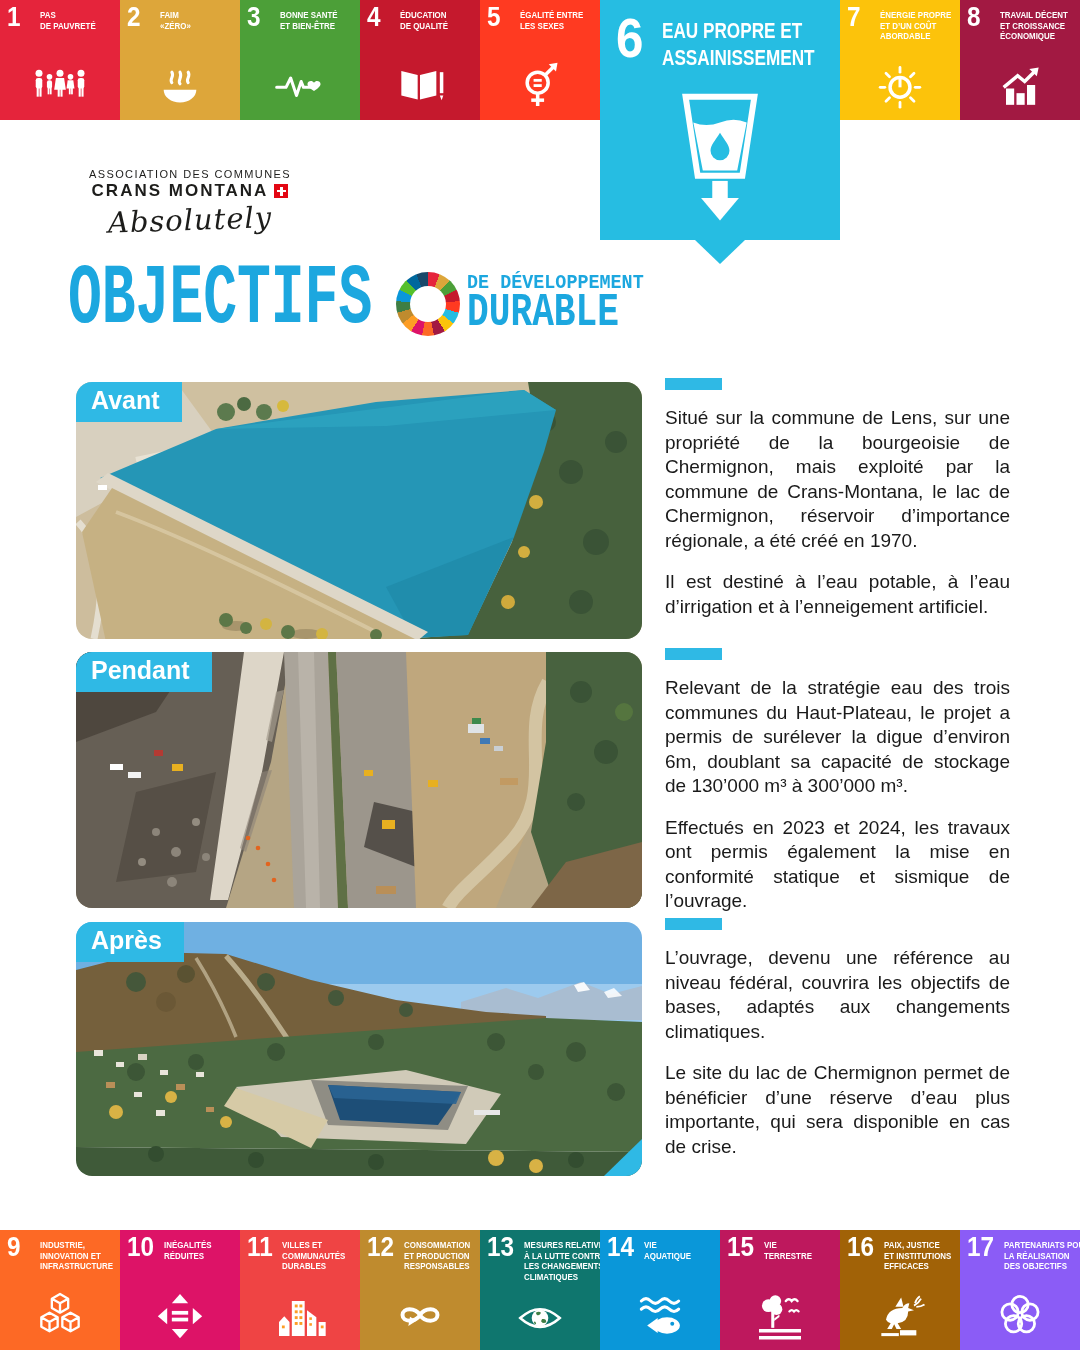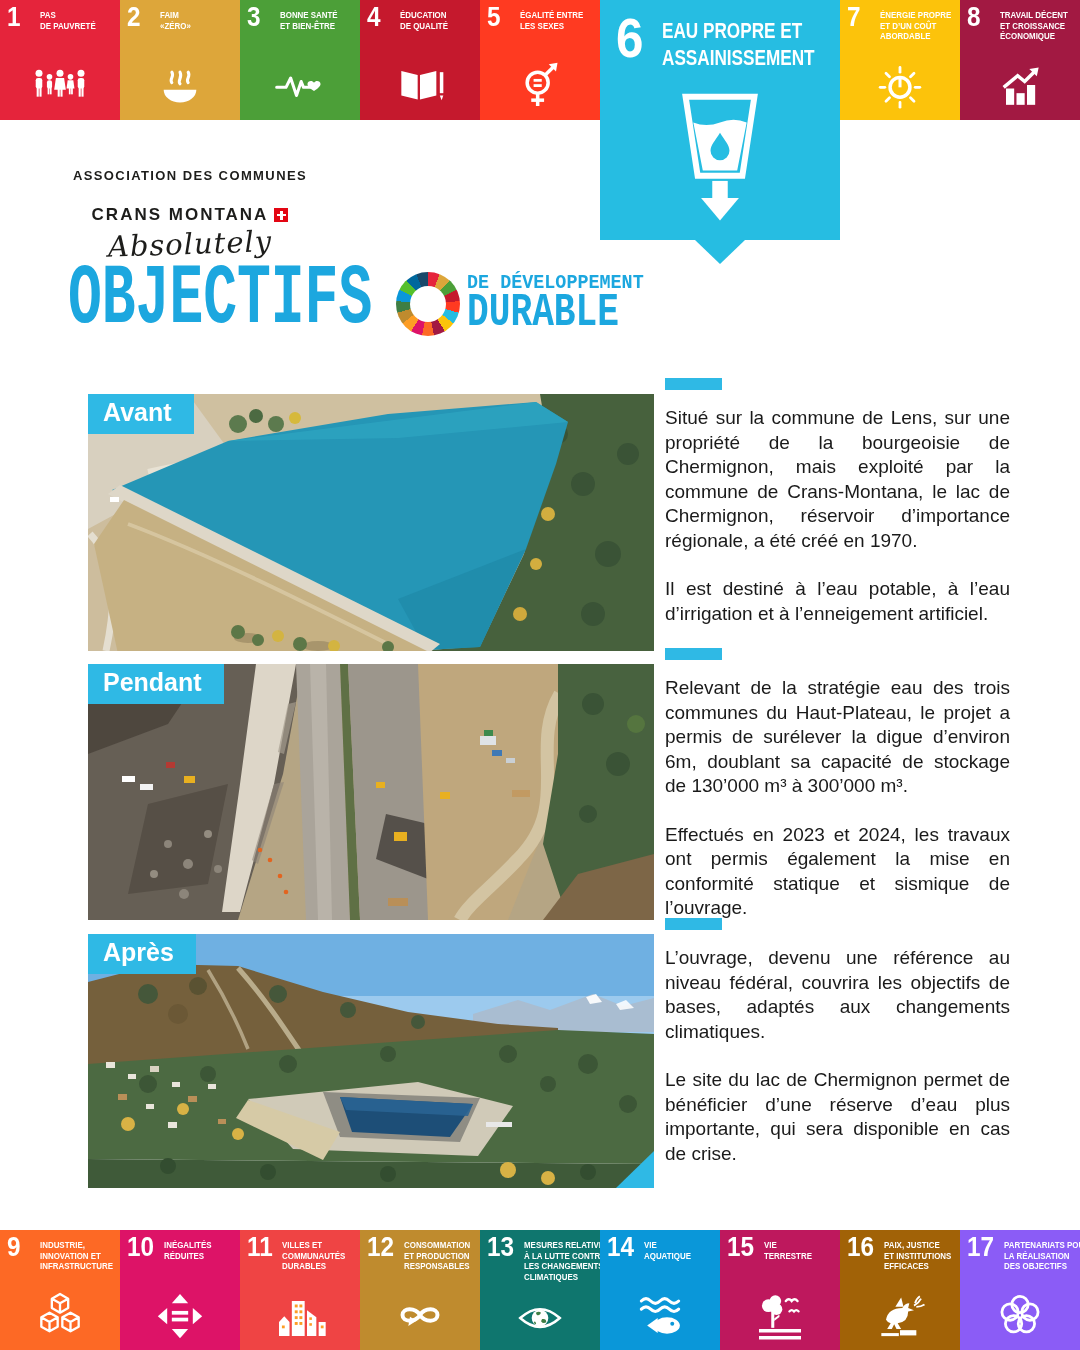--- a/index.html
+++ b/index.html
@@ -35,22 +35,22 @@
            transform:scaleX(.78);transform-origin:left top;white-space:nowrap;}
   .f-label span{display:block;}
   .f-icon{position:absolute;left:50%;top:92px;width:86px;height:140px;transform:translateX(-50%);}
   .f-icon svg{width:100%;height:100%;display:block;}
   .f-pointer{position:absolute;left:695px;top:240px;width:0;height:0;
              border-left:25px solid transparent;border-right:25px solid transparent;
              border-top:24px solid #26BDE2;}
 
   
   .logo{position:absolute;left:60px;top:168px;width:260px;text-align:center;color:#1d1d1b;}
-  .logo-kicker{font-size:13px;font-weight:bold;letter-spacing:1.4px;}
-  .logo-name-row{margin-top:22px;display:flex;align-items:center;justify-content:center;gap:6px;}
+  .logo-kicker{font-size:11px;font-weight:normal;letter-spacing:1.4px;}
+  .logo-name-row{margin-top:1px;display:flex;align-items:center;justify-content:center;gap:6px;}
   .logo-name{font-size:17px;font-weight:bold;letter-spacing:2px;white-space:nowrap;}
   .swiss-cross{width:14px;height:14px;background:#E30613;position:relative;flex:0 0 auto;}
   .swiss-cross:before{content:"";position:absolute;left:6px;top:2.5px;width:2.4px;height:9px;background:#fff;}
   .swiss-cross:after{content:"";position:absolute;left:2.5px;top:6px;width:9px;height:2.4px;background:#fff;}
   .logo-script{margin-top:2px;font-family:"DejaVu Serif",serif;font-style:italic;font-size:29px;
                letter-spacing:1px;transform:rotate(-2deg);}
 
   
   .title{position:absolute;left:0;top:256px;width:1080px;height:90px;color:#1CA7DF;font-family:Liberation Mono, monospace;}
   .title-main{position:absolute;left:68px;top:0;font-size:86px;font-weight:bold;line-height:86px;
@@ -62,29 +62,29 @@
          #BF8B2E 0 254.1deg,#3F7E44 0 275.3deg,#0A97D9 0 296.5deg,#56C02B 0 317.6deg,
          #00689D 0 338.8deg,#19486A 0 360deg);}
   .wheel:after{content:"";position:absolute;inset:14px;background:#fff;border-radius:50%;}
   .title-sub1{position:absolute;left:467px;top:15px;font-size:20px;font-weight:bold;
               transform:scaleX(.92);transform-origin:left top;white-space:nowrap;}
   .title-sub2{position:absolute;left:467px;top:33px;font-size:47px;font-weight:bold;line-height:47px;
               transform:scaleX(.77);transform-origin:left top;white-space:nowrap;}
 
   
   .row{position:absolute;left:72px;width:936px;}
-  .photo{position:absolute;left:0;top:0;width:566px;margin:16px;overflow:hidden;}
+  .photo{position:absolute;left:0;top:0;width:566px;margin:4px;overflow:hidden;border-radius:16px;}
   .photo svg.scene{display:block;width:100%;height:100%;}
   .chip{position:absolute;left:0;top:0;height:36px;background:#2FB9E5;color:#fff;
         font-size:25px;font-weight:bold;display:flex;align-items:center;
         padding:0 22px 4px 15px;}
   .textcol{position:absolute;left:593px;top:0;width:345px;color:#1A1A1A;}
   .bar{width:57px;height:12px;background:#2FB9E5;}
   .textcol p{margin:16px 0 0 0;font-size:19px;line-height:24.5px;text-align:justify;}
-  .textcol p + p{margin-top:24px;}
+  .textcol p + p{margin-top:17px;}
 </style>
 </head>
 <body>
 
 <div class="poster">
 
   <div class="tile c1" style="left:0">
     <div class="t-num">1</div>
     <div class="t-label">
       <span>PAS</span>

